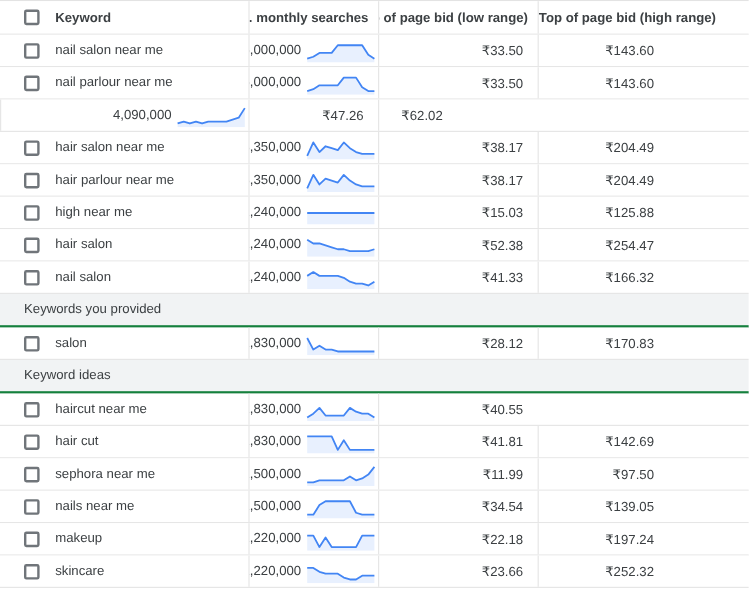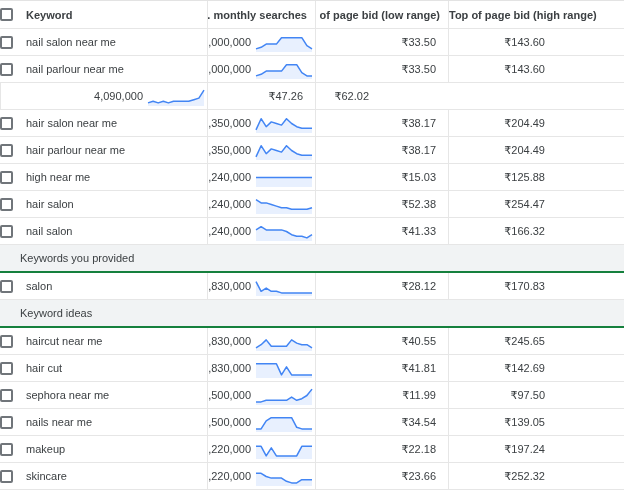--- a/index.html
+++ b/index.html
@@ -11,21 +11,21 @@
   }
   .table { border-top:1px solid #e3e3e3; width:624px; }
   .row {
     display:grid; grid-template-columns:207px 108px 133px 176px;
     height:27px; border-bottom:1px solid #e6e6e6; align-items:stretch;
     background:#fff;
   }
   .row.header-row { height:28px; }
   .cell { display:flex; align-items:center; height:100%; overflow:hidden; }
   .cell.c2, .cell.c3, .cell.c4 { border-left:1px solid #e6e6e6; }
-  .c1 { }
+  .c1 { padding-left:20px; }
   .c2 { justify-content:flex-end; padding-right:2px; }
   .c3 { justify-content:flex-end; padding-right:12px; }
   .c4 { justify-content:flex-end; padding-right:79px; }
   .header-row .cell { font-weight:bold; color:#3c4043; }
   .header-row .c2 { padding-right:8px; }
   .header-row .c3 { padding-right:8px; }
   .header-row .c4 { justify-content:flex-start; padding-right:0; }
   .checkbox {
     width:13px; height:13px; border:2px solid #70757a; border-radius:2px;
     background:#fff; flex:0 0 auto; cursor:pointer;
@@ -242,23 +242,20 @@
     <div class="cell c2">
       <span class="searches-num">1,830,000</span>
       <svg class="spark" width="58" height="20">
             <polygon points="1,16.9 6.1,13.7 11.2,8.9 16.3,15.3 21.4,15.3 26.5,15.3 31.5,15.3 36.6,8.9 41.7,12.1 46.8,13.7 51.9,13.7 57,16.9 57,20 1,20" fill="#e8f0fe"></polygon>
             <polyline points="1,16.9 6.1,13.7 11.2,8.9 16.3,15.3 21.4,15.3 26.5,15.3 31.5,15.3 36.6,8.9 41.7,12.1 46.8,13.7 51.9,13.7 57,16.9" fill="none" stroke="#4285f4" stroke-width="1.5" stroke-linejoin="round"></polyline>
           </svg>
     </div>
     <div class="cell c3">
       <span class="bid">₹40.55</span>
     </div>
-    <div class="cell c4">
-      <span class="bid">₹245.65</span>
-    </div>
   </div>
       <div class="row">
     <div class="cell c1">
       <span class="checkbox"></span>
       <span class="kw-label">hair cut</span>
     </div>
     <div class="cell c2">
       <span class="searches-num">1,830,000</span>
       <svg class="spark" width="58" height="20">
             <polygon points="1,5.7 6.1,5.7 11.2,5.7 16.3,5.7 21.4,5.7 26.5,16.9 31.5,8.9 36.6,16.9 41.7,16.9 46.8,16.9 51.9,16.9 57,16.9 57,20 1,20" fill="#e8f0fe"></polygon>

